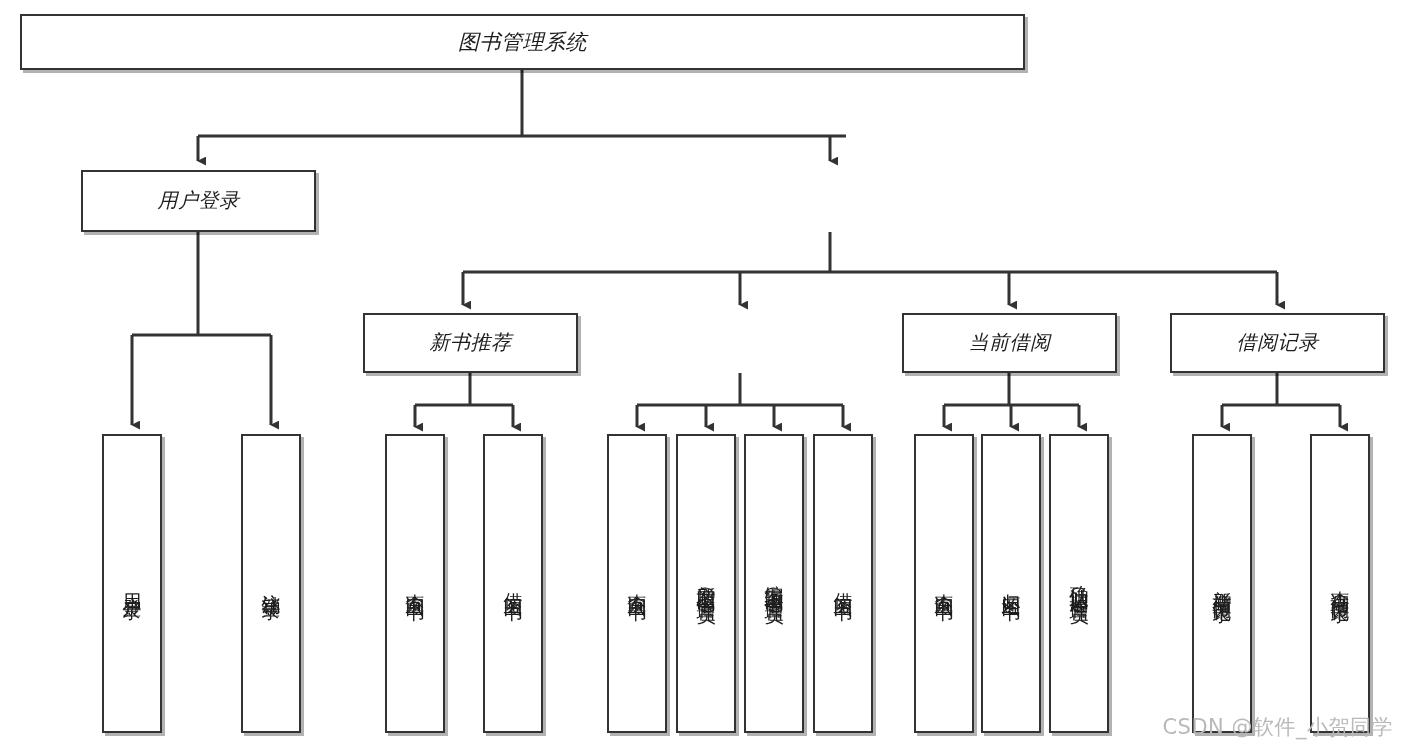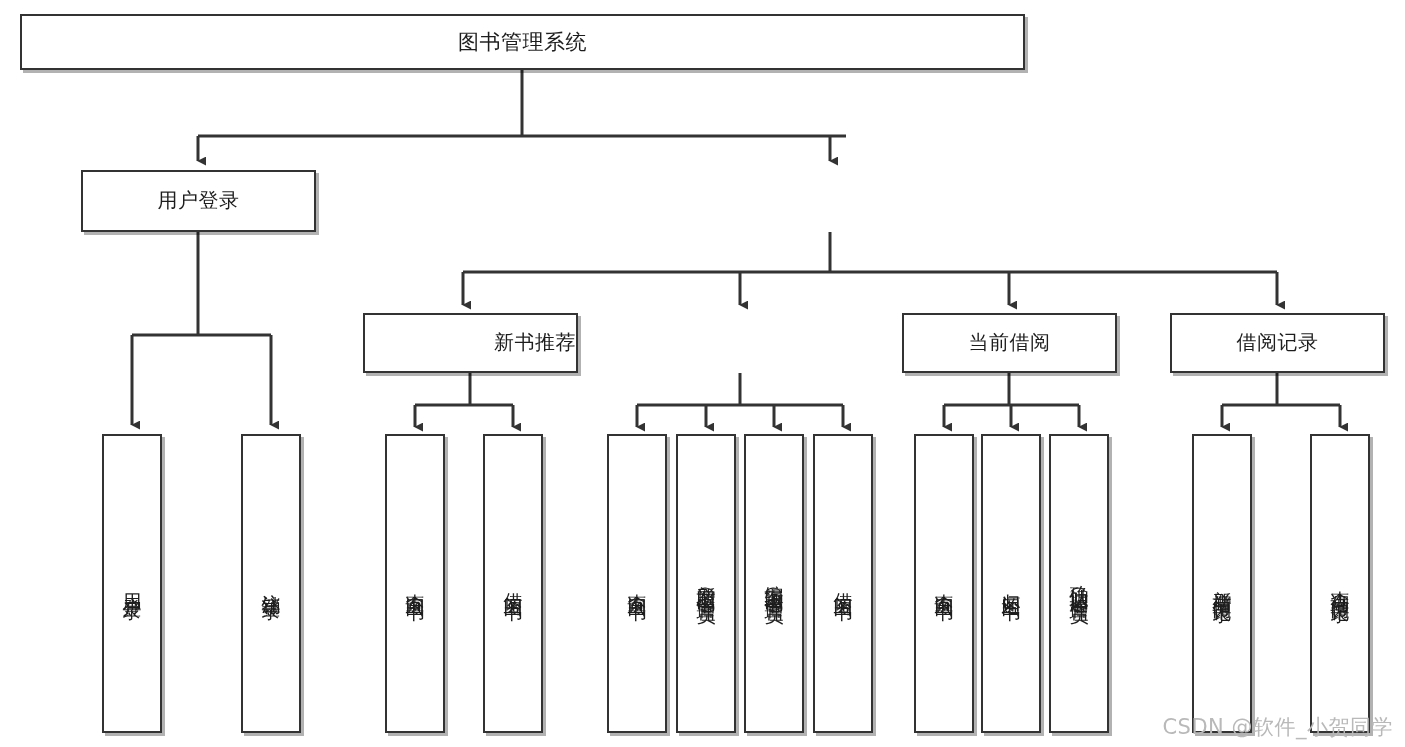--- a/index.html
+++ b/index.html
@@ -37,20 +37,21 @@
     color: #1d1d1d;
   }
   .node-label {
     display: block;
     text-align: center;
     line-height: 1.18;
     letter-spacing: 0.5px;
   }
   .node.horizontal .node-label {
     writing-mode: horizontal-tb;
+    font-style: italic;
   }
   .node.vertical {
     align-items: center;
     justify-content: center;
   }
   .node.vertical .node-label {
     writing-mode: vertical-rl;
     text-orientation: upright;
     letter-spacing: 3px;
     line-height: 1.05;
@@ -128,21 +129,21 @@
 
   <div class="node horizontal level-root" style="left:20px; top:14px; width:1005px; height:56px;">
     <span class="node-label">图书管理系统</span>
   </div>
 
   <div class="node horizontal level-2" style="left:81px; top:170px; width:235px; height:62px;">
     <span class="node-label">用户登录</span>
   </div>
 
 
-  <div class="node horizontal level-3" style="left:363px; top:313px; width:215px; height:60px;justify-content:flex-end;">
+  <div class="node horizontal level-3" style="left:363px; top:313px; width:215px; height:60px;">
     <span class="node-label">新书推荐</span>
   </div>
 
 
   <div class="node horizontal level-3" style="left:1170px; top:313px; width:215px; height:60px;">
     <span class="node-label">借阅记录</span>
   </div>
 
   <div class="node horizontal level-3" style="left:902px; top:313px; width:215px; height:60px;">
     <span class="node-label">当前借阅</span>

